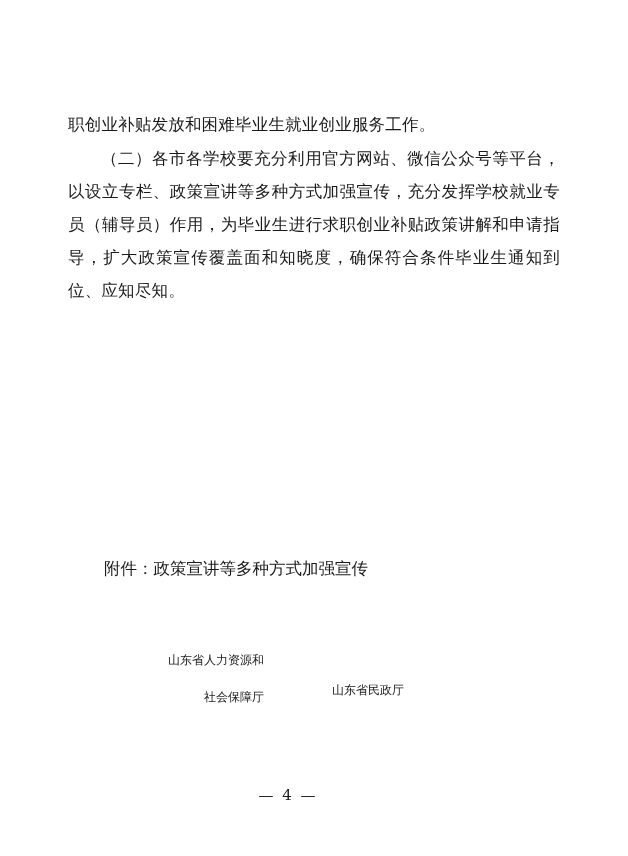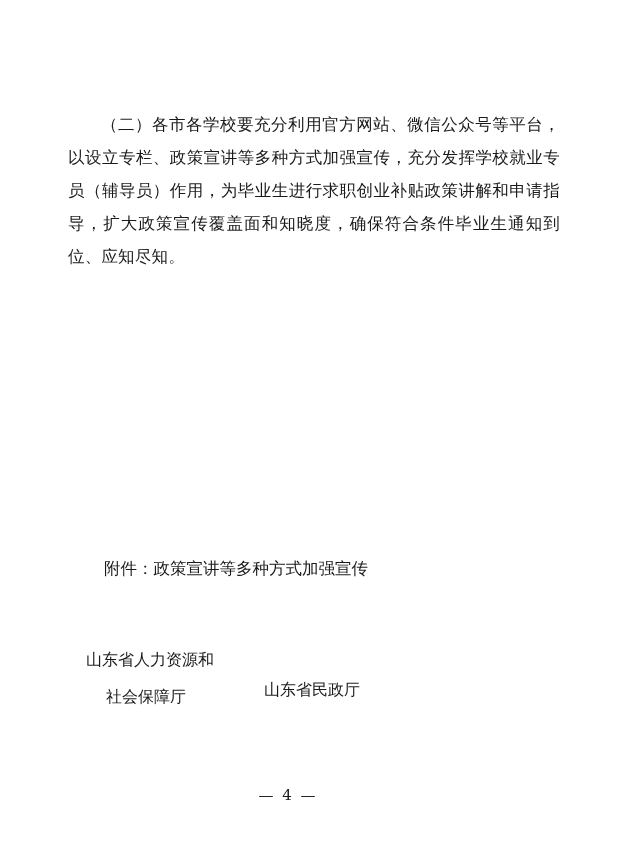--- a/index.html
+++ b/index.html
@@ -46,22 +46,23 @@
     width: 492px;
     font-size: 16.5px;
     line-height: 33px;
     text-indent: 36px;
   }
   .signature {
     position: absolute;
     left: 68px;
     top: 645px;
     width: 492px;
-    font-size: 16px;
+    font-size: 12px;
     line-height: 30px;
+    text-align: right;
   }
   .sig-row {
     display: flex;
     align-items: flex-start;
   }
   .sig-col-1 {
     width: 196px;
   }
   .sig-col-1 .l1 {
     display: block;
@@ -91,20 +92,21 @@
     font-family: "DejaVu Serif", "Liberation Serif", serif;
     text-indent: -52px;
   }
 </style>
 </head>
 <body>
 
 <div class="page">
 
   <div class="body-block">
+    <p class="para">职创业补贴发放和困难毕业生就业创业服务工作。</p>
     <p class="para indent">（二）各市各学校要充分利用官方网站、微信公众号等平台，以设立专栏、政策宣讲等多种方式加强宣传，充分发挥学校就业专员（辅导员）作用，为毕业生进行求职创业补贴政策讲解和申请指导，扩大政策宣传覆盖面和知晓度，确保符合条件毕业生通知到位、应知尽知。</p>
   </div>
 
   <div class="attachment">附件：政策宣讲等多种方式加强宣传</div>
 
   <div class="signature">
     <div class="sig-row">
       <div class="sig-col-1">
         <span class="l1">山东省人力资源和</span>
         <span class="l2">社会保障厅</span>

